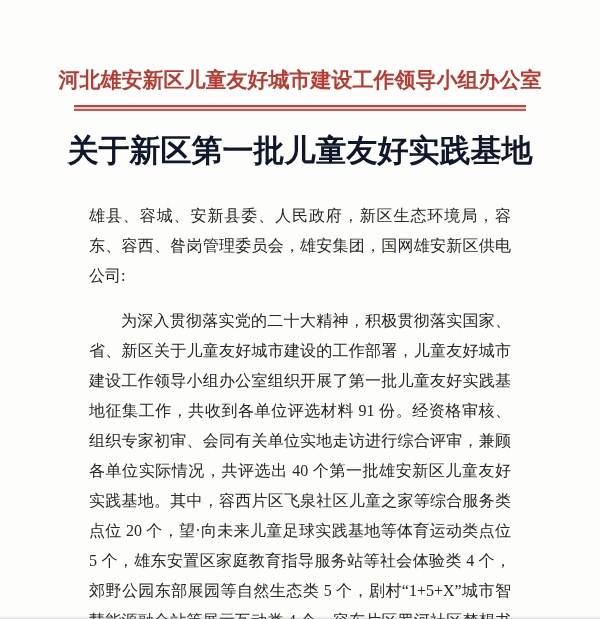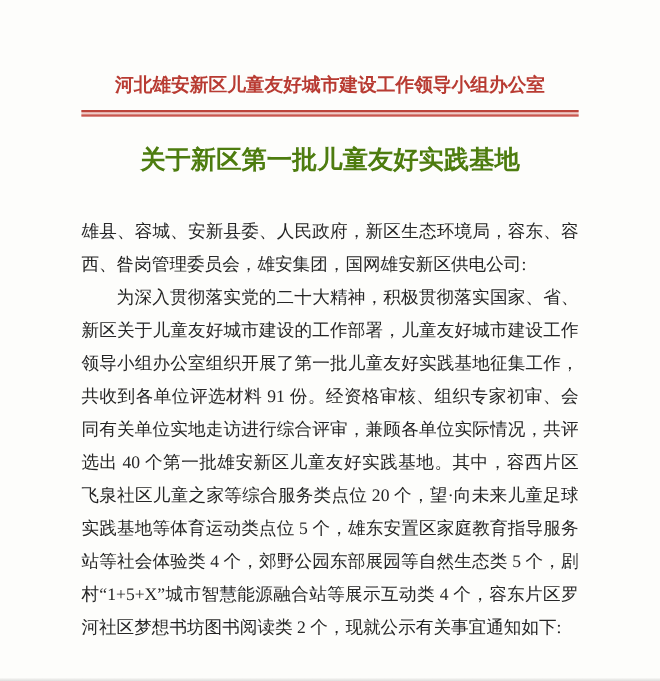--- a/index.html
+++ b/index.html
@@ -16,55 +16,55 @@
   .page {
     position: relative;
     width: 600px;
     height: 619px;
     background: #fdfdfb;
     box-sizing: border-box;
   }
   .org-name {
     padding-top: 68px;
     text-align: center;
-    font-size: 17px;
+    font-size: 21px;
     font-weight: bold;
     letter-spacing: 0px;
     color: #b83b32;
     line-height: 1.2;
   }
   .red-rule {
     width: 452px;
     margin: 12px auto 0 auto;
     height: 2px;
     border-top: 2px solid #bc443b;
     border-bottom: 2px solid #c9574e;
     background: #efccc8;
   }
   .doc-title {
     margin: 24px auto 0 auto;
     text-align: center;
-    color: #4d7c0f;
-    font-size: 23px;
+    color: #0f172a;
+    font-size: 31px;
     font-weight: bold;
     line-height: 32px;
   }
   .doc-title .title-line {
     display: block;
   }
   .doc-body {
     width: 452px;
     margin: 34px auto 0 auto;
     font-size: 16px;
     line-height: 30px;
     color: #262626;
     text-align: justify;
   }
   .doc-body p {
-    margin: 0;
+    margin: 15px;
     padding: 0;
   }
   .doc-body p.indent {
     text-indent: 2em;
   }
   .photo-edge {
     position: absolute;
     left: 0;
     right: 0;
     bottom: 0;

